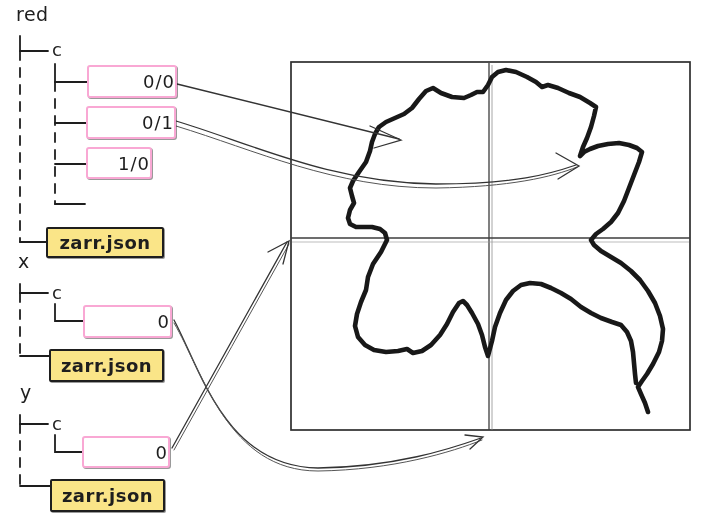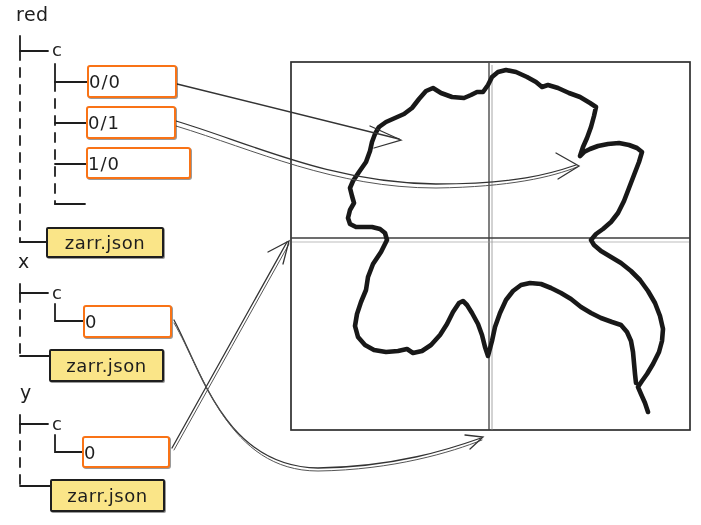--- a/index.html
+++ b/index.html
@@ -17,34 +17,34 @@
     font-size:19px;font-weight:500;letter-spacing:.5px;
     color:#1e1e1e;line-height:1;margin-left:10px;
   }
   .dir-label{
     position:absolute;z-index:2;
     font-size:18px;font-weight:500;color:#1e1e1e;line-height:1;
   }
   .chunk-box{
     position:absolute;z-index:2;
     background:#ffffff;
-    border:2px solid #f97316;
+    border:2px solid #f9a8d4;
     border-radius:3px;
-    display:flex;align-items:center;justify-content:flex-start;
+    display:flex;align-items:center;justify-content:flex-end;
     font-size:18px;font-weight:500;letter-spacing:1px;
     box-shadow:1px 1px 0 rgba(30,30,30,.45);
     box-sizing:border-box;
   }
   .meta-box{
     position:absolute;z-index:2;
     background:#FAE588;
     border:2px solid #1e1e1e;
     border-radius:2px;
     display:flex;align-items:center;justify-content:center;
-    font-size:18px;font-weight:400;letter-spacing:.5px;
+    font-size:18px;font-weight:700;letter-spacing:.5px;
     box-shadow:1px 1px 0 rgba(30,30,30,.45);
     box-sizing:border-box;
   }
 </style>
 </head>
 <body>
 
 <div id="stage">
 
   <svg id="lines" width="701" height="525" viewBox="0 0 701 525">
@@ -126,21 +126,21 @@
 
   <div class="tree-label" style="left:6px;top:5px">red</div>
   <div class="dir-label" style="left:52px;top:41px">c</div>
 
   <div class="chunk-box" style="left:87px;top:65px;width:90px;height:33px">
     <span>0/0</span>
   </div>
   <div class="chunk-box" style="left:86px;top:106px;width:90px;height:33px">
     <span>0/1</span>
   </div>
-  <div class="chunk-box" style="left:86px;top:147px;width:105px;height:32px">
+  <div class="chunk-box" style="left:86px;top:147px;width:66px;height:32px">
     <span>1/0</span>
   </div>
   <div class="meta-box" style="left:46px;top:227px;width:118px;height:31px">
     <span>zarr.json</span>
   </div>
 
   <div class="tree-label" style="left:8px;top:252px">x</div>
   <div class="dir-label" style="left:52px;top:284px">c</div>
 
   <div class="chunk-box" style="left:83px;top:305px;width:89px;height:33px">

